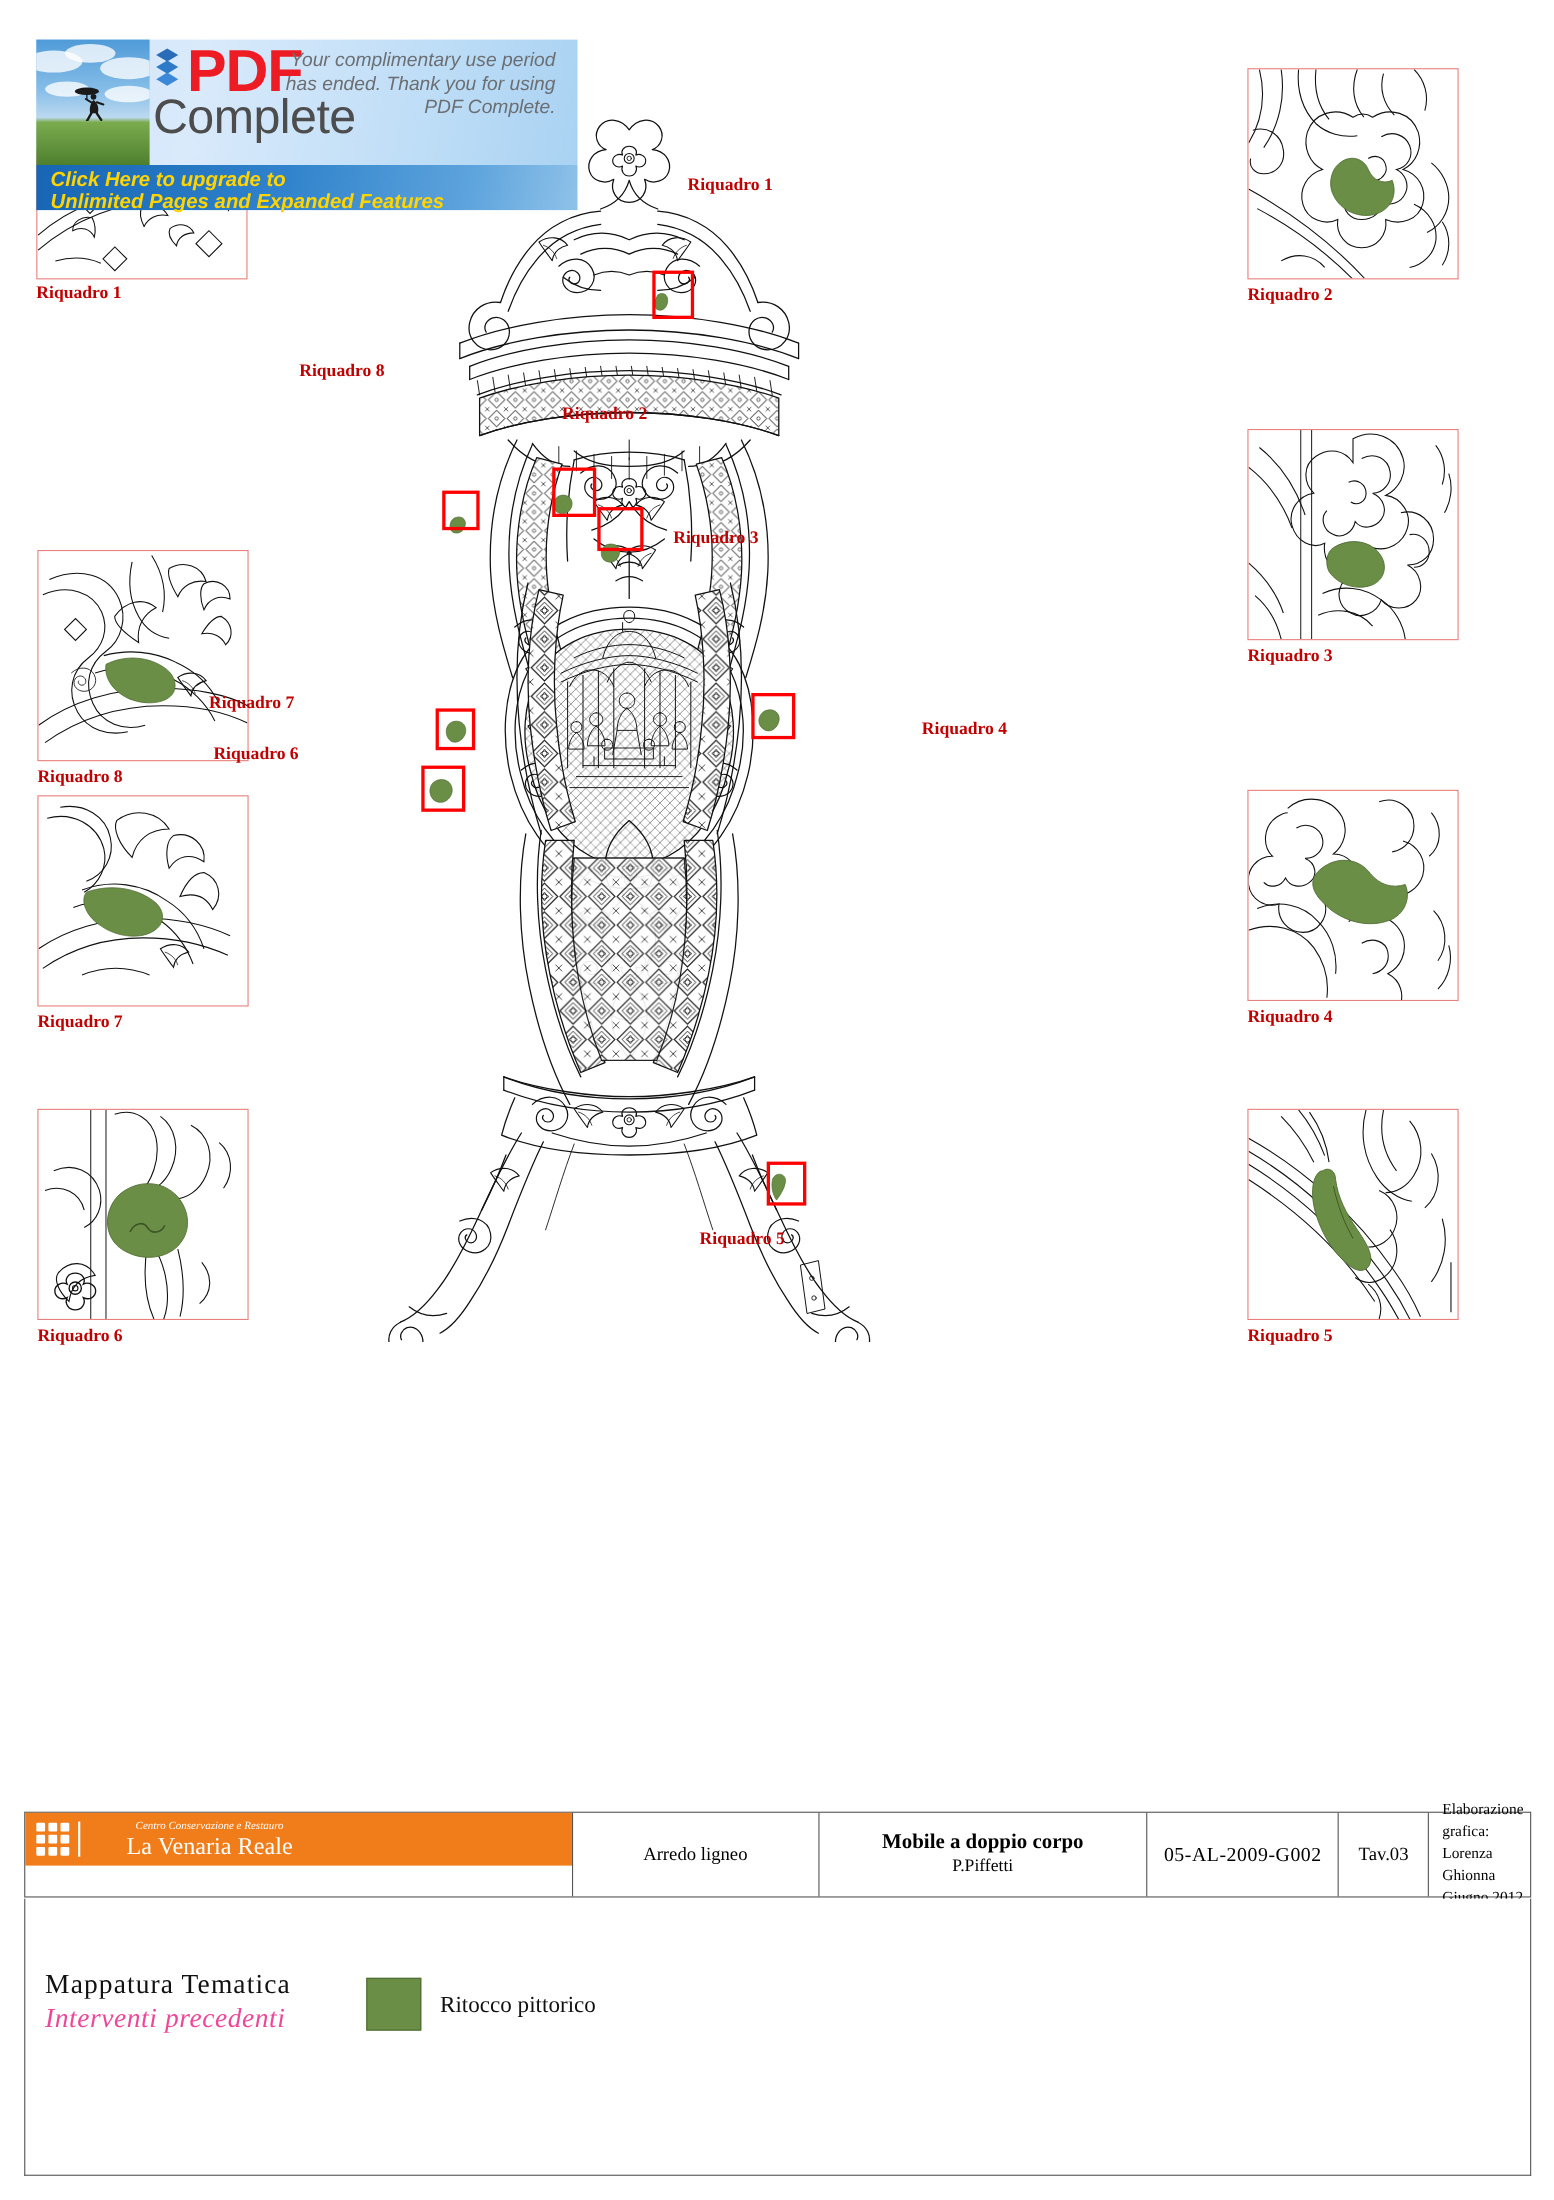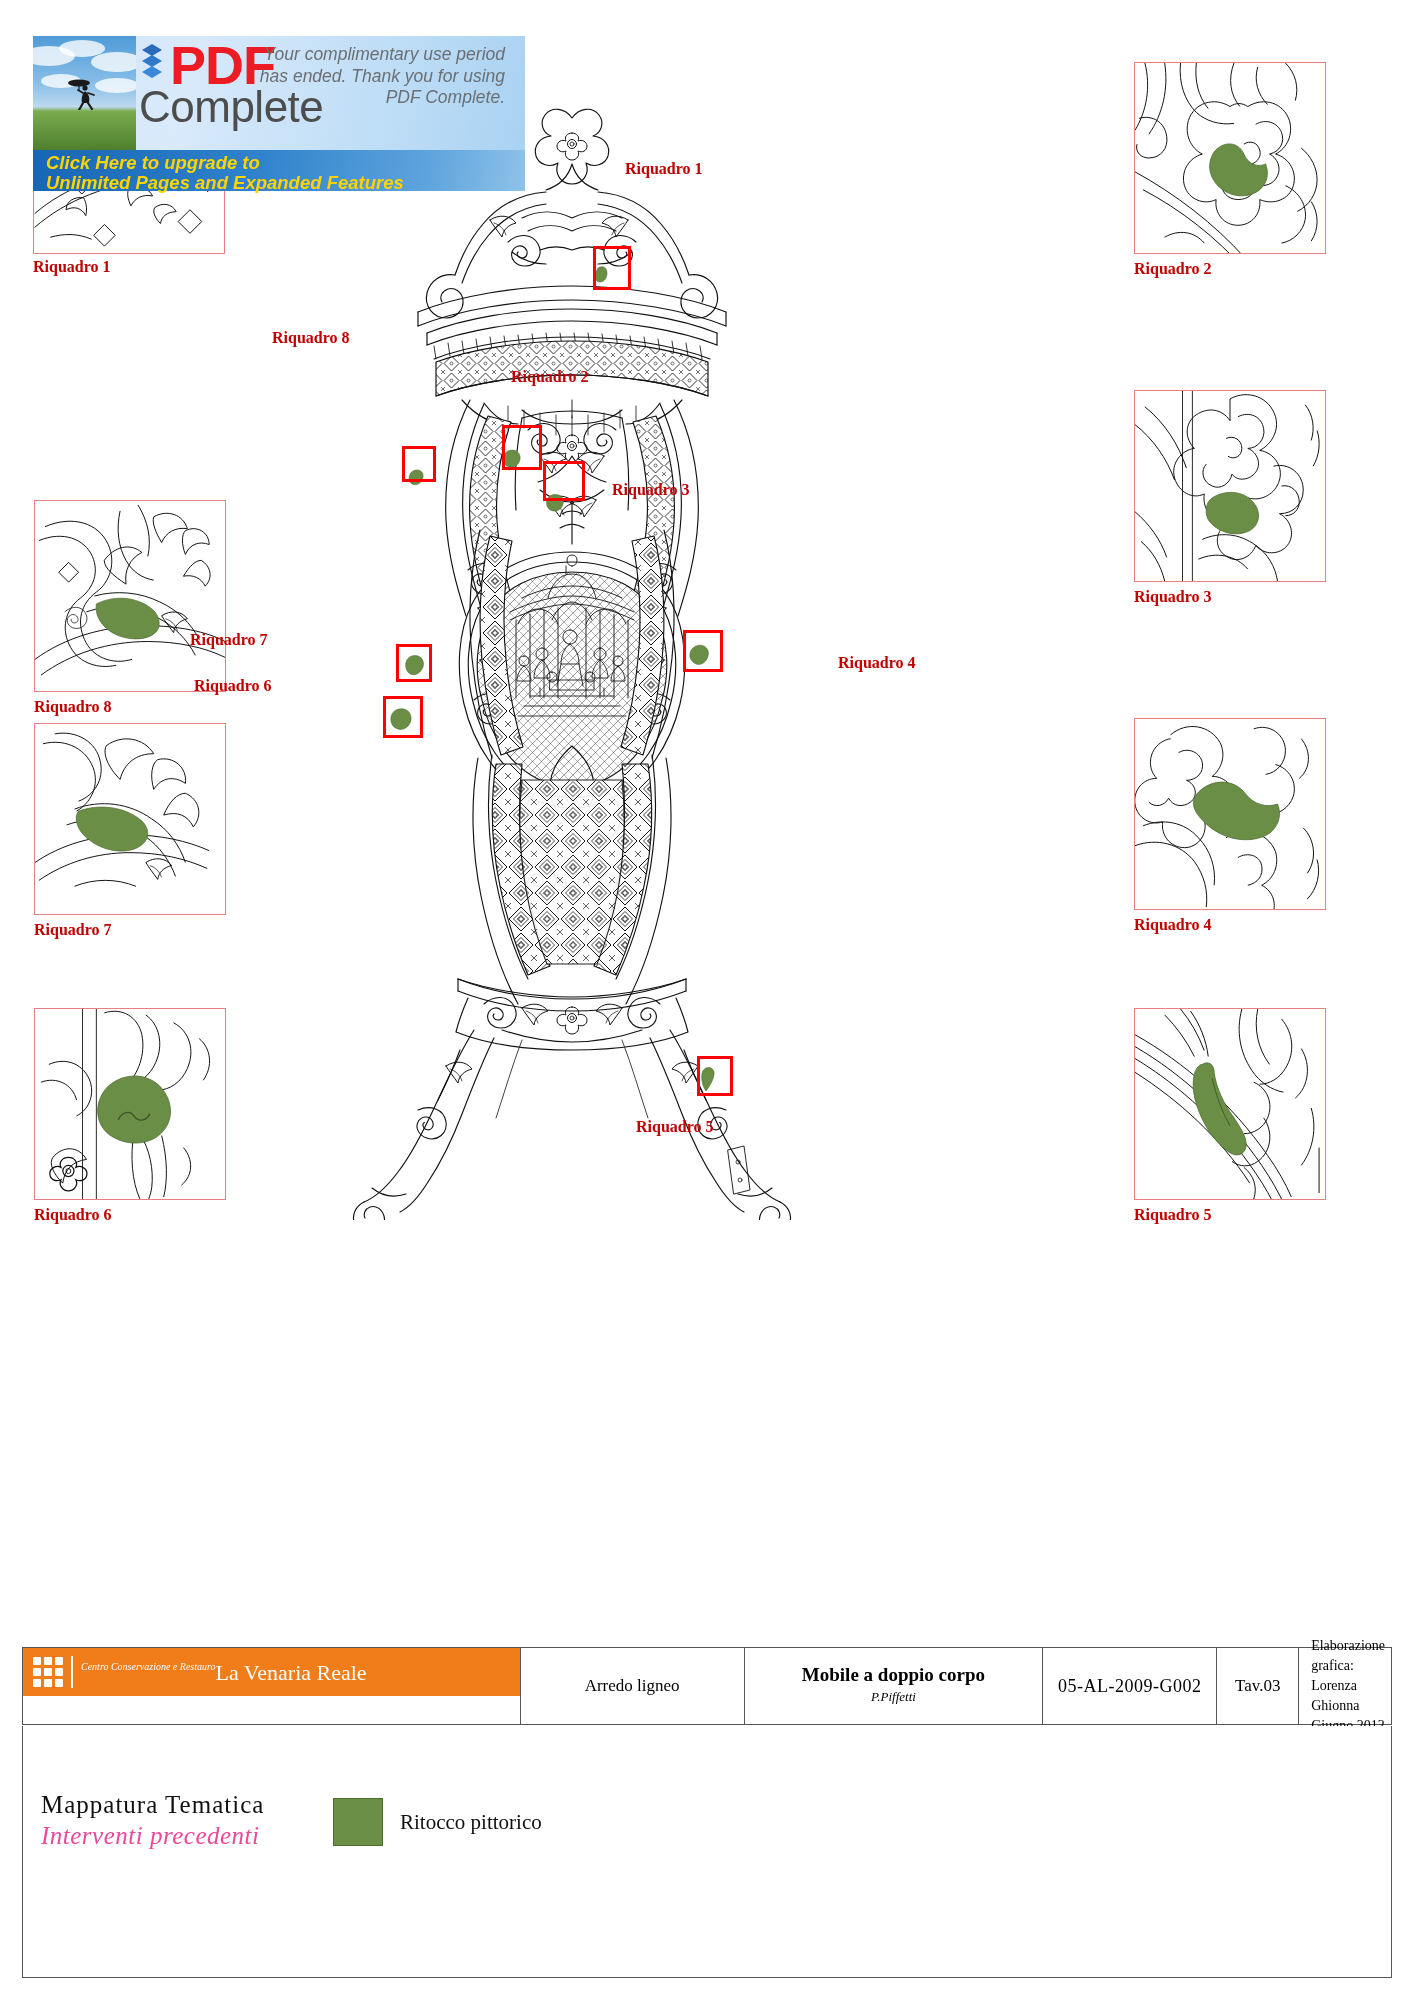--- a/index.html
+++ b/index.html
@@ -59,29 +59,29 @@
   .tb-cell{border-right:1px solid #555;box-sizing:border-box;display:flex;
       align-items:center;justify-content:center;text-align:center;padding:2px 6px;}
   .tb-cell:last-child{border-right:none;}
   #tb-logo{width:500px;padding:0;align-items:flex-start;justify-content:flex-start;}
   #logo-bar{width:100%;height:48px;background:#f07c1a;display:flex;align-items:center;
       padding-left:10px;box-sizing:border-box;}
   #logo-grid{width:30px;height:30px;display:grid;grid-template-columns:repeat(3,1fr);
       grid-template-rows:repeat(3,1fr);gap:3px;flex:0 0 auto;}
   #logo-grid i{background:#fff;border-radius:1px;display:block;}
   #logo-divider{width:2px;height:32px;background:#fff;margin:0 8px;flex:0 0 auto;}
-  #logo-text{display:flex;flex-direction:row;justify-content:center;}
+  #logo-text{display:flex;flex-direction:column;justify-content:center;margin-left:34px;}
   #logo-sub{font-family:"Liberation Serif",serif;font-style:italic;font-size:10px;
       color:#fff;line-height:11px;white-space:nowrap;}
   #logo-main{font-family:"Liberation Serif",serif;font-size:22px;color:#fff;
       line-height:23px;white-space:nowrap;}
   #tb-cat{width:225px;font-size:17px;}
   #tb-obj{width:300px;flex-direction:column;}
   #tb-obj .t1{font-weight:bold;font-size:19px;line-height:22px;}
-  #tb-obj .t2{font-style:italic;font-size:13px;line-height:22px;}
+  #tb-obj .t2{font-size:16px;line-height:22px;}
   #tb-code{width:175px;font-size:18px;letter-spacing:.5px;}
   #tb-tav{width:82px;font-size:17px;}
   #tb-graf{flex:1;flex-direction:column;align-items:flex-start;text-align:left;
       padding-left:12px;justify-content:center;}
   #tb-graf div{font-size:14px;line-height:20px;}
   #tb-graf .gap{height:8px;}
 
   
   #legend{position:absolute;left:22px;top:1726px;width:1370px;height:252px;
       border:1px solid #555;border-top:none;box-sizing:border-box;background:#fff;}

